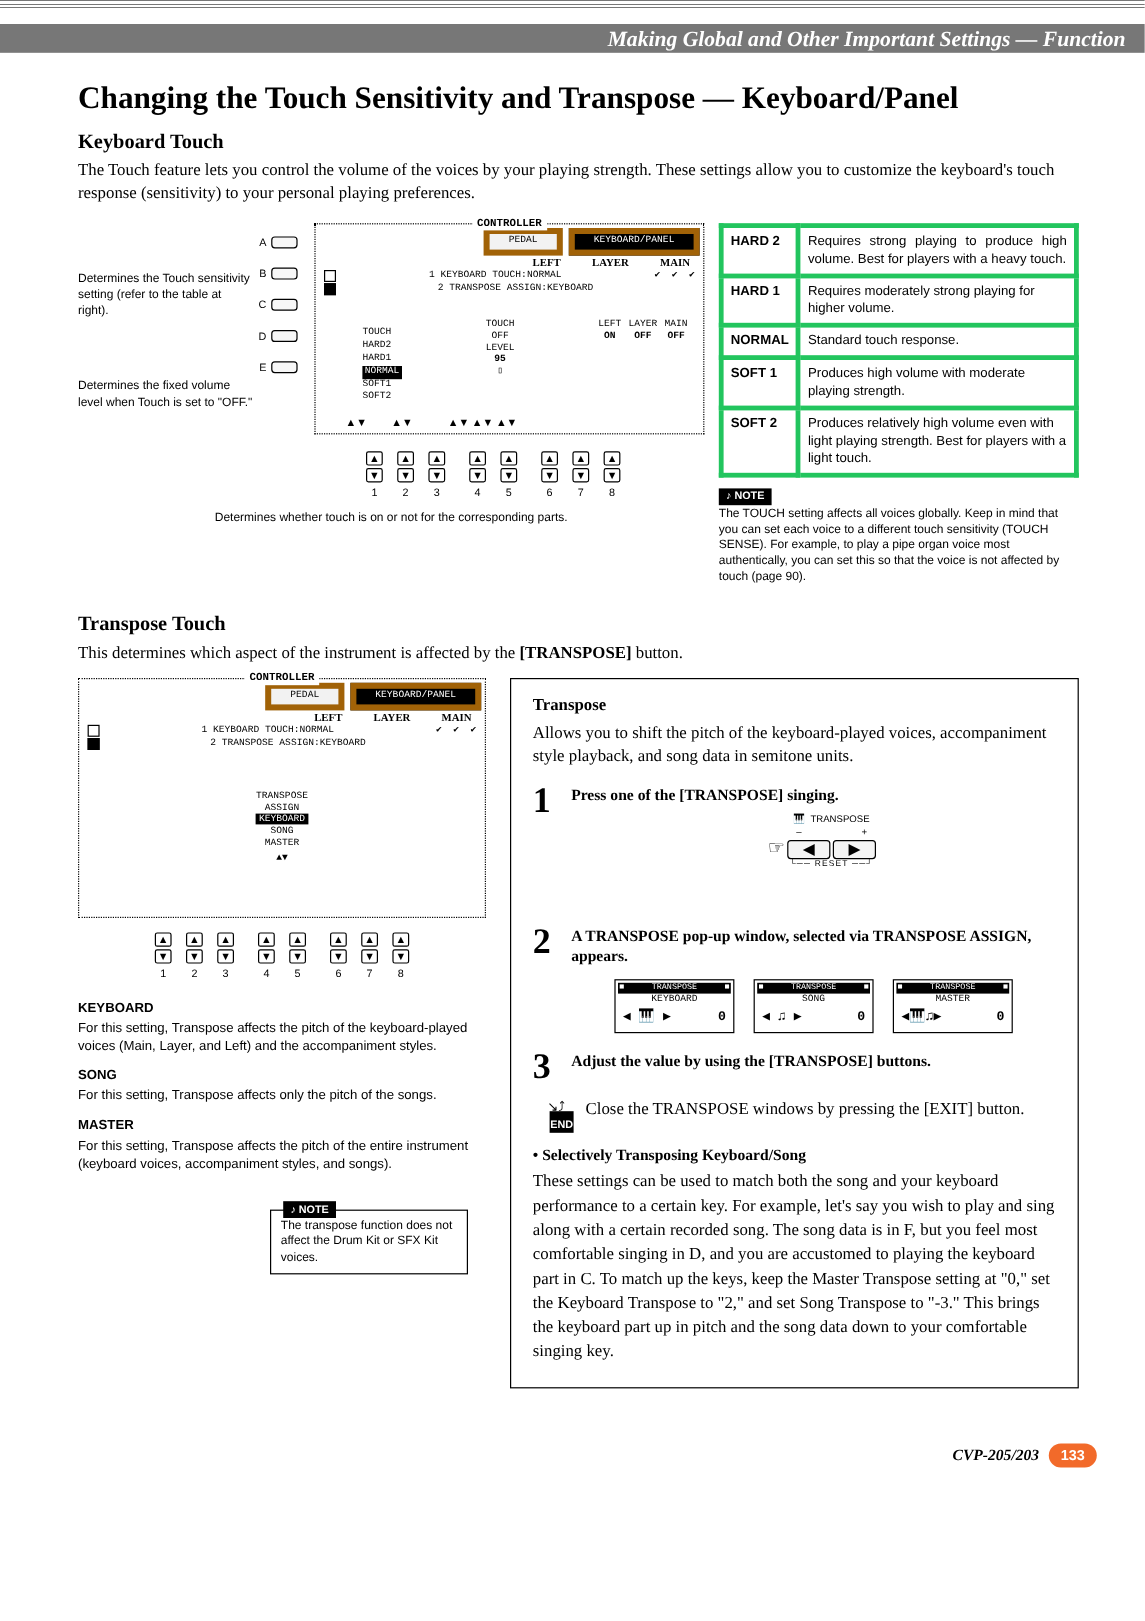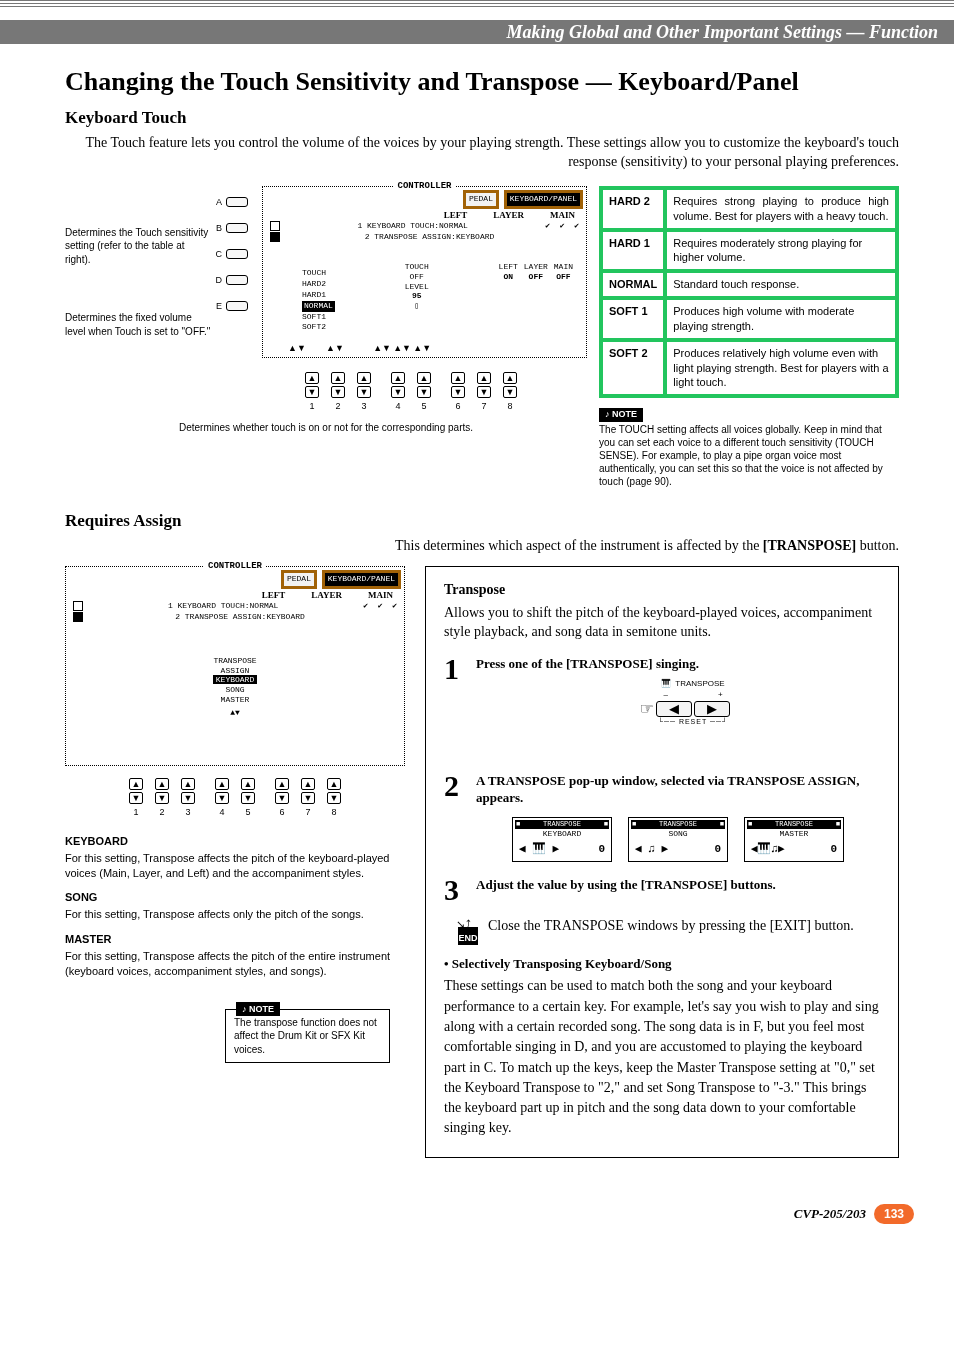--- a/index.html
+++ b/index.html
@@ -2,32 +2,32 @@
 <html><head>
 <meta charset="utf-8">
 <style>
   * { box-sizing: border-box; margin: 0; padding: 0; }
   body { font-family: "Times New Roman", Georgia, serif; font-size: 13px; color: #000; width: 954px; margin: 0 auto; background: #fff; line-height: 1.35; }
   .top-bars { background: linear-gradient(#777 0 1px, #fff 1px 3px, #777 3px 4px, #fff 4px 6px, #777 6px 7px, #fff 7px 20px); height: 20px; }
   .band { height: 24px; background: #777; color: #fff; font-style: italic; font-weight: bold; font-size: 18px; display: flex; align-items: center; justify-content: flex-end; padding-right: 16px; }
   .page { padding: 20px 55px 30px 65px; }
   .h1 { font-size: 26px; font-weight: bold; margin-bottom: 8px; }
   .h2 { font-size: 17px; font-weight: bold; margin-bottom: 4px; }
-  .intro { font-size: 14px; margin-bottom: 14px; text-align: right; }
+  .intro { font-size: 14px; margin-bottom: 14px; }
   .row { display: flex; gap: 12px; }
   .leftcol { flex: 1 1 auto; }
   .rightcol { width: 300px; flex: 0 0 300px; }
 
   
   .diagram { display: flex; gap: 10px; }
   .diagram .annot { width: 147px; font-family: Arial, sans-serif; font-size: 10px; display: flex; flex-direction: column; justify-content: space-between; padding: 40px 0 20px; }
   .ctrlbox { flex: 1; border: 1px dotted #000; background: #fff; padding: 3px; position: relative; }
   .ctrl-title { font-family: "Courier New", monospace; font-size: 9px; font-weight: bold; text-align: center; background: #fff; display: inline-block; padding: 0 4px; position: absolute; top: -7px; left: 50%; transform: translateX(-50%); }
   .tab-labels { font-family: "Courier New", monospace; font-size: 8px; text-align: right; }
-  .tab-labels span { display: inline-block; border:3px solid #a16207; padding: 1px 3px; background:#f2f2f2; }
+  .tab-labels span { display: inline-block; border:5px solid #a16207; padding: 1px 16px; background:#f2f2f2; }
   .tab-labels span.active { background:#000; color:#fff; }
   .menu-lines { font-family: "Courier New", monospace; font-size: 8px; }
   .menu-lines .row-lcd { display:flex; justify-content:space-between; align-items:center; padding:0 4px; }
   .menu-lines .row-lcd .icon { width:10px; height:10px; border:1px solid #000; display:inline-block; }
   .check-row { display:flex; gap:26px; justify-content:flex-end; padding-right:8px; font-size:9px; }
   .lcd-body { min-height: 100px; padding: 6px; font-family:"Courier New",monospace; font-size:8px; }
   .lcd-center { text-align:center; line-height:1.2; }
   .lcd-list { display:inline-block; text-align:left; margin: 6px 0 0 26px; }
   .lcd-list .sel { background:#000; color:#fff; display:inline-block; padding:0 2px; }
   .abcde { display:flex; flex-direction:column; gap:14px; align-items:flex-end; padding:10px 4px 0 0; font-family:Arial,sans-serif; font-size:9px; }
@@ -233,21 +233,21 @@
         </table>
       <div class="notebox">
         <span class="tag">NOTE</span><br>
         <span>The TOUCH setting affects all voices globally. Keep in mind that you can set each voice to a different touch sensitivity (TOUCH SENSE). For example, to play a pipe organ voice most authentically, you can set this so that the voice is not affected by touch (page 90).</span>
       </div>
     </div>
   </div>
 
   <div class="section-sep"></div>
 
-  <div class="h2">Requires Assign</div>
+  <div class="h2">Transpose Touch</div>
   <p class="intro" style="margin-bottom:10px;">
     <span>This determines which aspect of the instrument is affected by the </span>
     <b>[TRANSPOSE]</b>
     <span> button.</span>
   </p>
 
   <div class="tassign">
     <div class="col-l">
       <div class="ctrlbox" style="height:200px;">
         <span class="ctrl-title">CONTROLLER</span>

